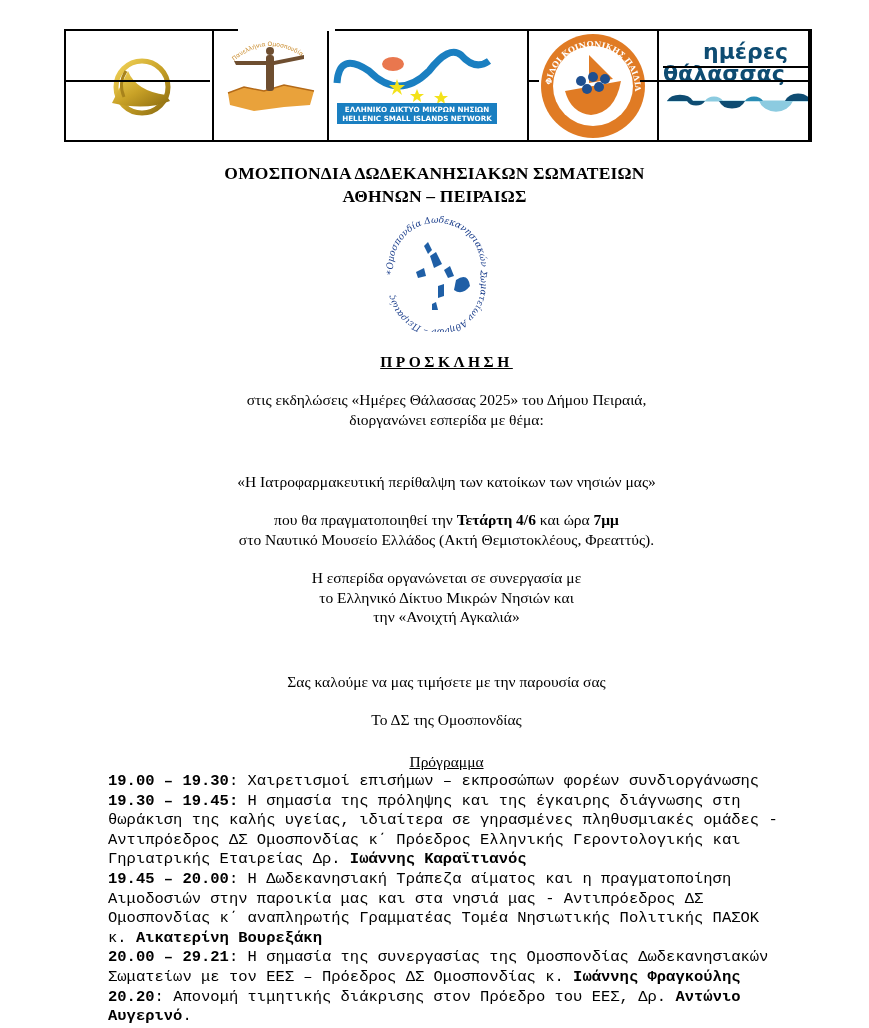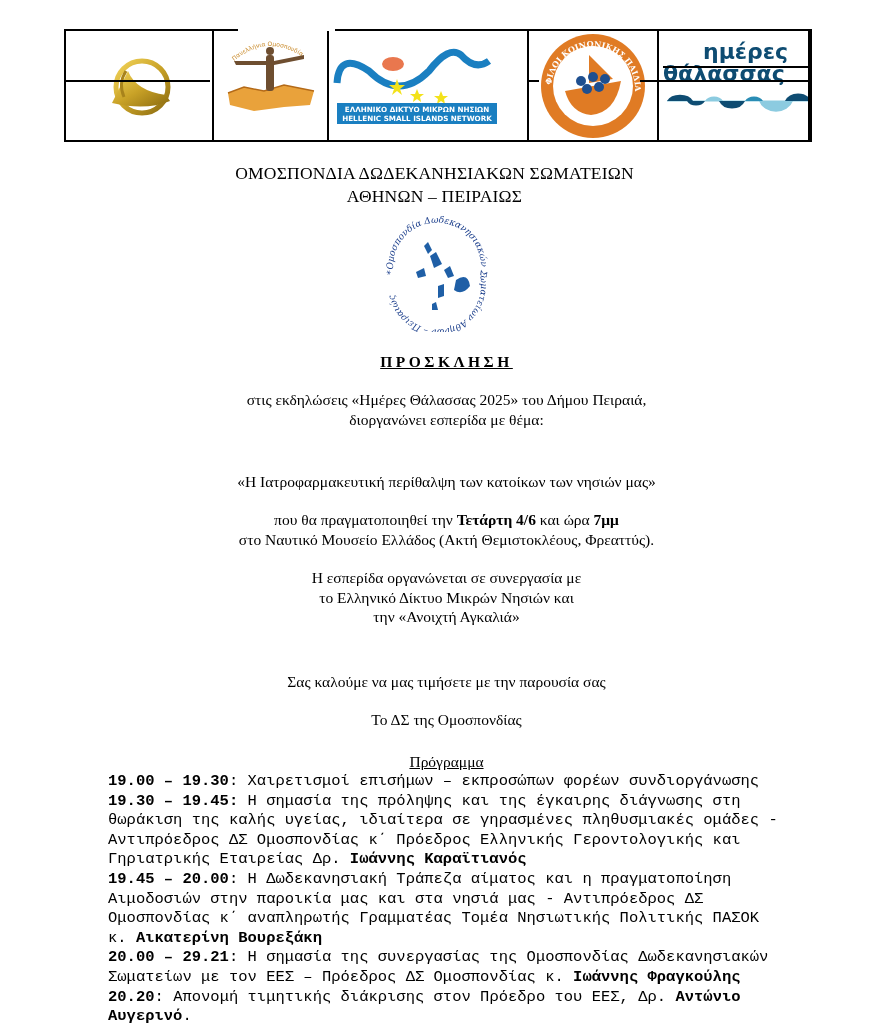--- a/index.html
+++ b/index.html
@@ -16,21 +16,21 @@
   }
   .logo-cell { position: relative; height: 100%; box-sizing: border-box; border-right: 2px solid #000; overflow: hidden; }
   .logo-cell:last-child { border-right: none; }
   .c1 { width: 148px; } .c2 { width: 115px; } .c3 { width: 200px; } .c4 { width: 130px; } .c5 { flex: 1; }
   .gap-top { position: absolute; top: -2px; height: 2px; background: #fff; }
   .strike { position: absolute; height: 2px; background: #000; top: 50px; }
 
   
   .org-title {
     position: absolute; left: 0; width: 869px; text-align: center;
-    font-weight: normal; font-size: 17.5px; letter-spacing: 0.2px; line-height: 23px;
+    font-weight: bold; font-size: 17.5px; letter-spacing: 0.2px; line-height: 23px;
   }
   .emblem { position: absolute; left: 372px; top: 212px; width: 130px; height: 120px; }
 
   .center-block { position: absolute; left: 0; width: 869px; text-align: center; font-size: 15.5px; line-height: 19.5px; padding-left: 12px; }
   .invitation-title { font-weight: bold; text-decoration: underline; letter-spacing: 3.5px; font-size: 15.5px; }
   .theme { font-weight: normal; }
   .b { font-weight: bold; }
   .u { text-decoration: underline; }
 
   .program {

